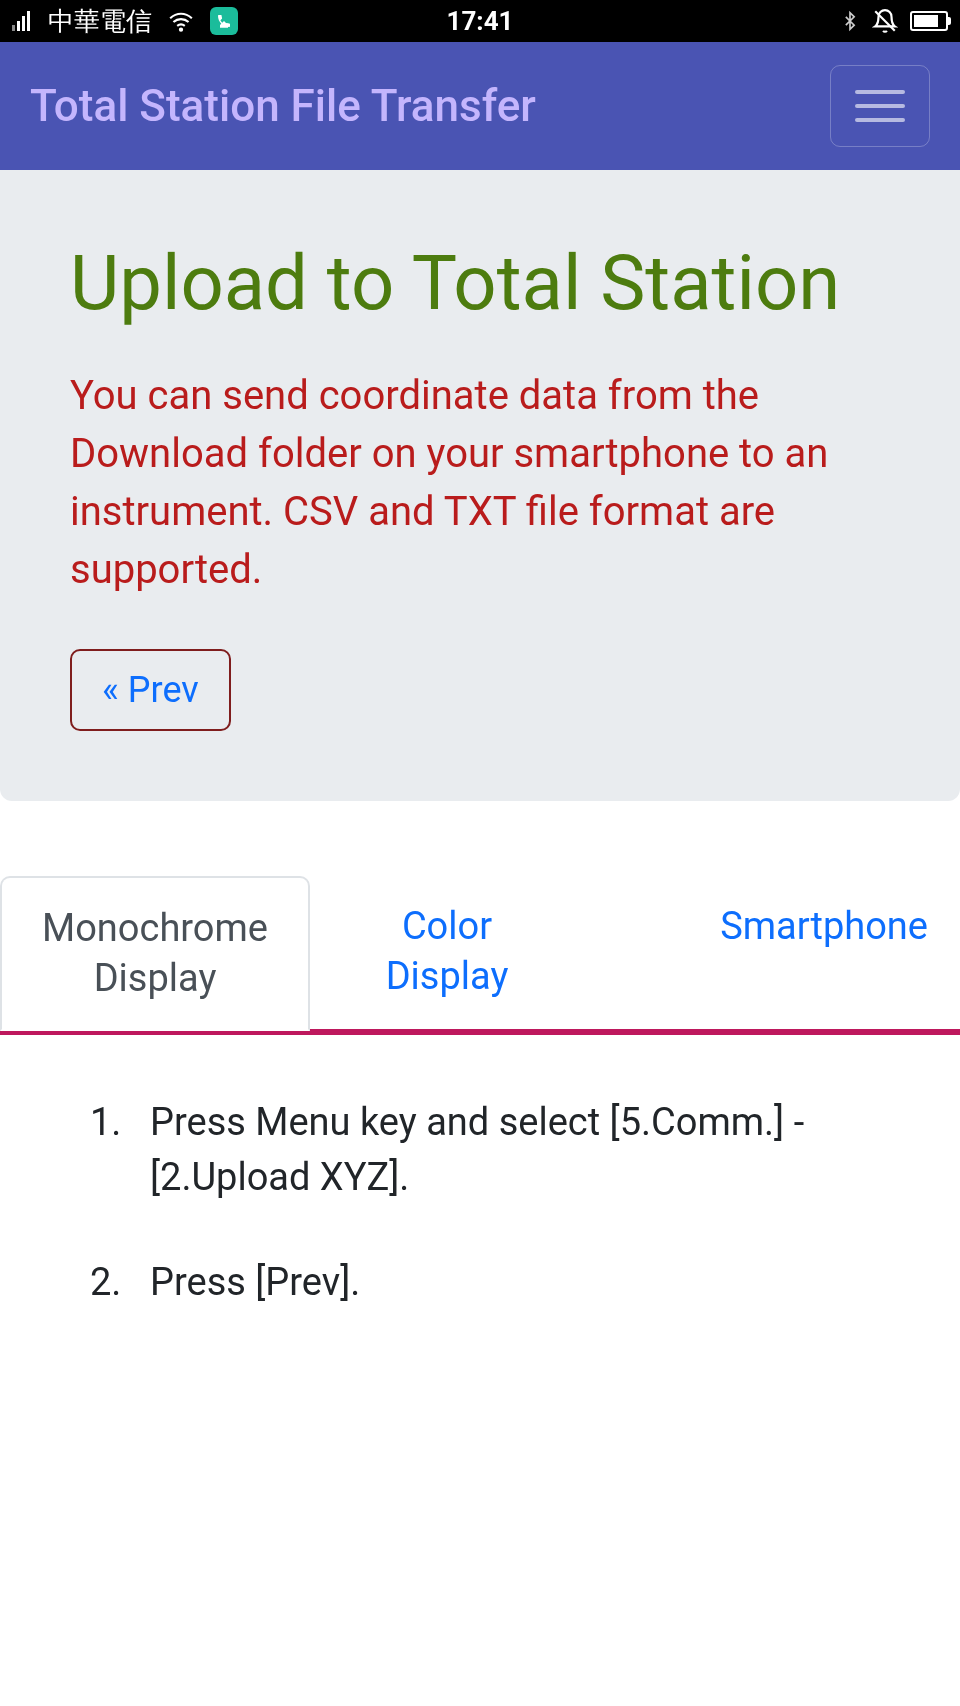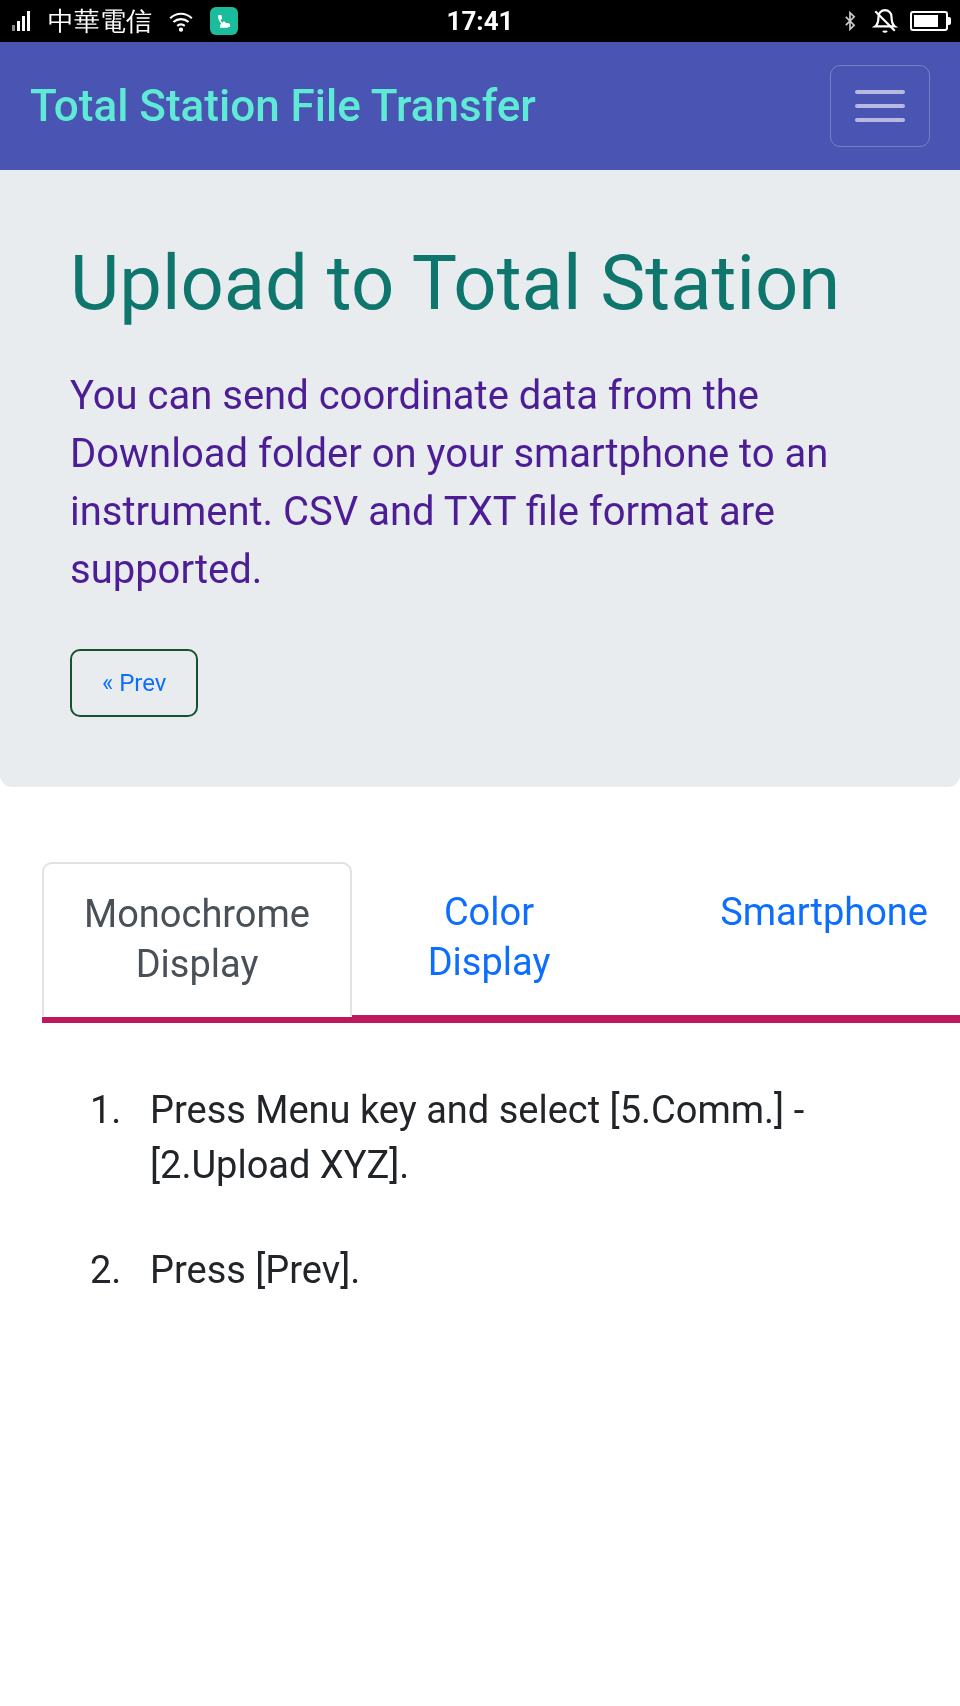--- a/index.html
+++ b/index.html
@@ -103,21 +103,21 @@
     }
     .navbar {
       background: #4a54b3;
       padding: 20px 30px;
       display: flex;
       align-items: center;
       justify-content: space-between;
       height: 128px;
     }
     .navbar-title {
-      color: #5eead4;
+      color: #c4b5fd;
       font-size: 44px;
       font-weight: 500;
     }
     .hamburger {
       width: 100px;
       height: 82px;
       border: 1px solid rgba(255,255,255,0.25);
       border-radius: 10px;
       display: flex;
       flex-direction: column;
@@ -134,50 +134,49 @@
     }
     .hero {
       background: #e9ecef;
       margin: 0;
       padding: 70px 70px 70px 70px;
       border-radius: 0 0 12px 12px;
     }
     .hero h1 {
       font-size: 76px;
       font-weight: 400;
-      color: #0f766e;
+      color: #4d7c0f;
       line-height: 1.15;
       margin-bottom: 40px;
     }
     .hero p {
       font-size: 40px;
-      color: #4c1d95;
+      color: #b91c1c;
       line-height: 1.45;
       margin-bottom: 50px;
       margin-top: 16px;
     }
     .button-row {
       display: flex;
       justify-content: space-between;
     }
     .btn {
-      border: 2px solid #14532d;
+      border: 2px solid #7f1d1d;
       color: #0d6efd;
       background: transparent;
       padding: 18px 30px;
-      font-size: 24px;
+      font-size: 36px;
       border-radius: 10px;
       cursor: pointer;
       font-family: inherit;
     }
     .tabs {
       display: flex;
-      border-bottom: 8px solid #be185d;
+      border-bottom: 6px solid #be185d;
       margin-top: 75px;
-      margin-left: 42px;
     }
     .tab {
       padding: 26px 32px;
       font-size: 38px;
       color: #0d6efd;
       cursor: pointer;
       text-align: center;
       line-height: 1.3;
     }
     .tab.active {

